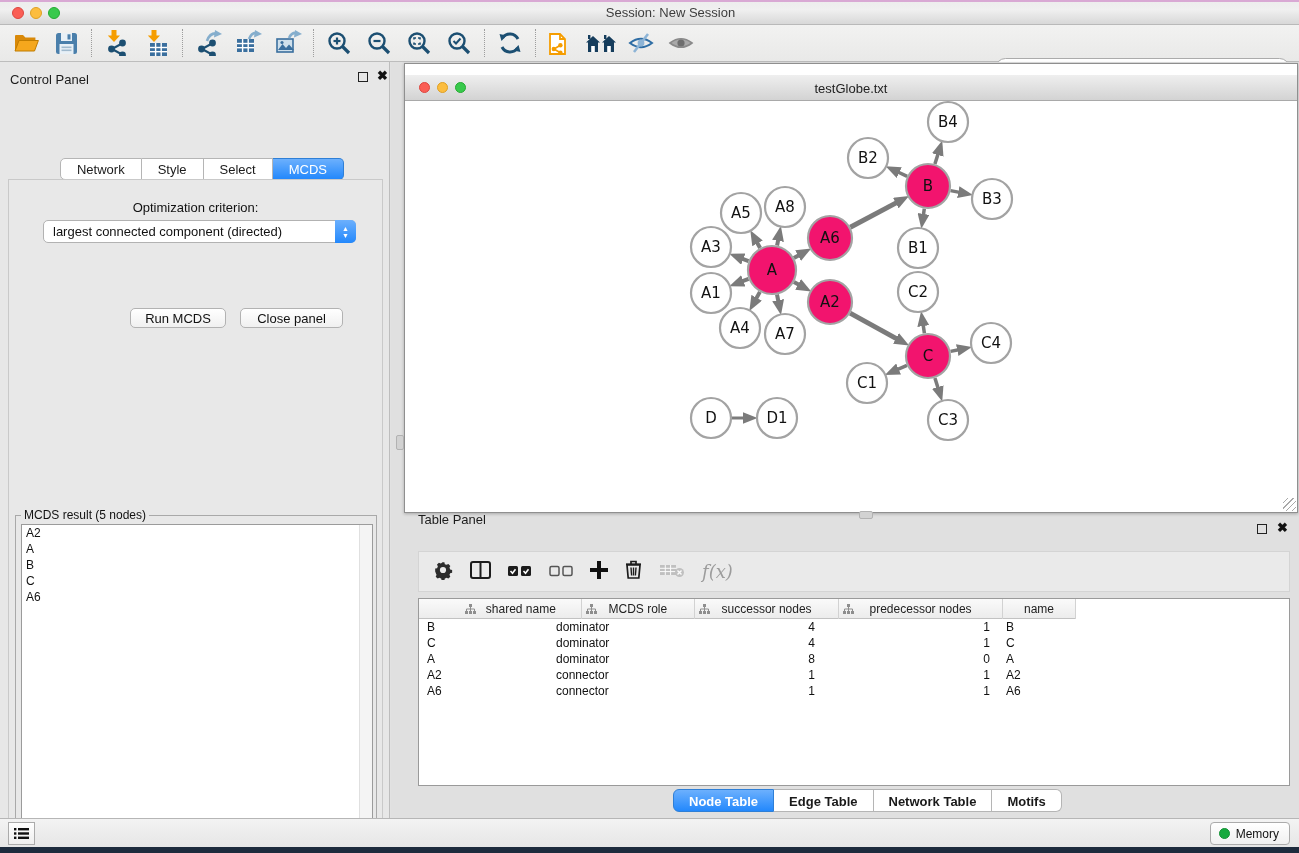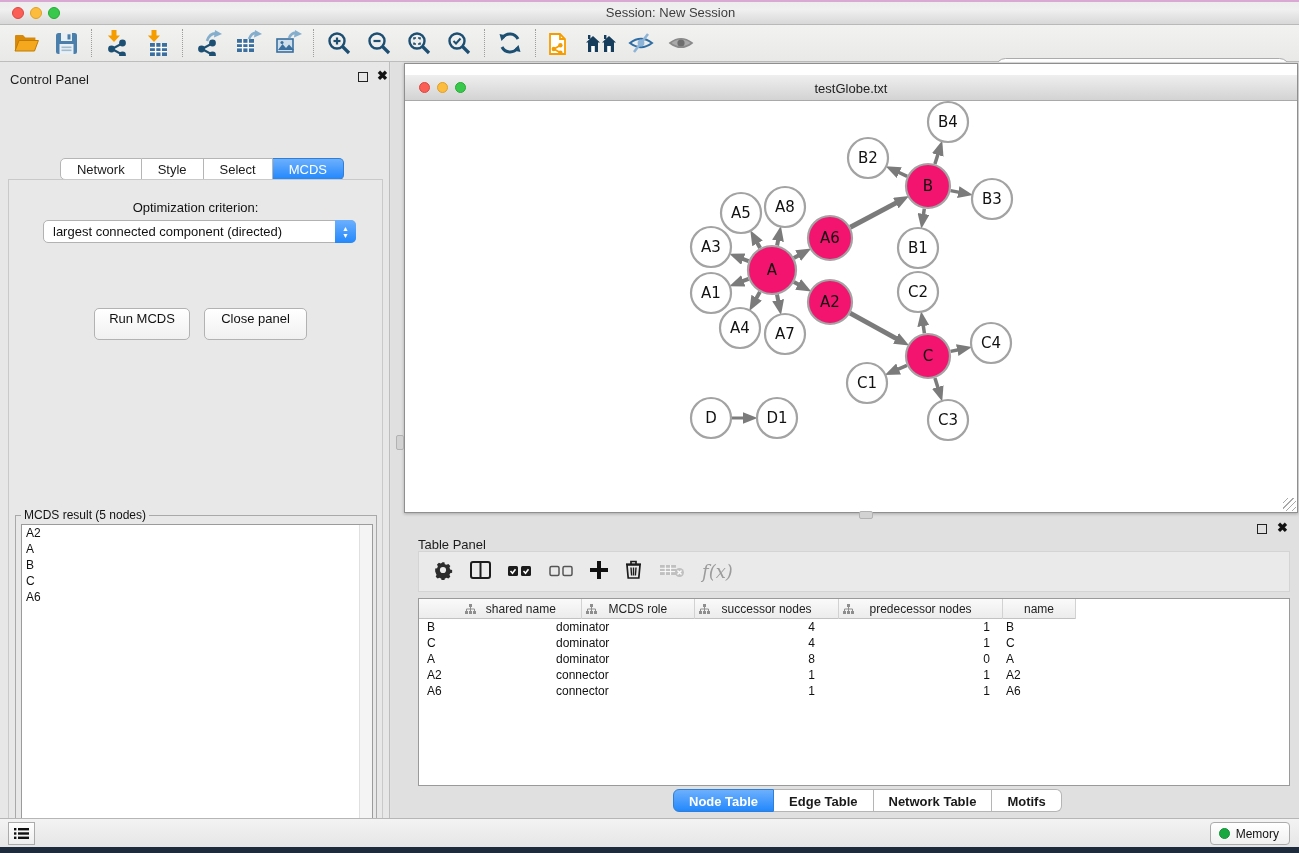--- a/index.html
+++ b/index.html
@@ -38,22 +38,22 @@
   .cptab:last-child { border-radius:0 5px 5px 0; }
   .cptab.active { background:linear-gradient(#6cb0fd,#2388fc); color:#fff; border-color:#2f7fd6; }
   #cp-body { position:absolute; left:8px; top:117px; width:375px; height:688px; border:1px solid #c9c9c9; background:#e8e8e8; }
   #opt-label { position:absolute; left:0; width:100%; top:20px; text-align:center; font-size:13px; color:#111; }
   #criterion { position:absolute; left:34px; top:40px; width:313px; height:23px; background:#fff;
     border:1px solid #b2b2b2; border-radius:5px; display:flex; align-items:center; }
   #criterion .val { flex:1; font-size:13px; color:#111; padding-left:9px; white-space:nowrap; }
   #criterion .step { width:21px; height:23px; margin-right:-1px; border-radius:0 5px 5px 0;
     background:linear-gradient(#6cb0fd,#2388fc); display:flex; flex-direction:column; align-items:center; justify-content:center; }
   #criterion .step span { color:#fff; font-size:7px; line-height:7px; }
-  .macbtn { position:absolute; height:32px; background:linear-gradient(#ffffff,#f0f0f0); border:1px solid #b2b2b2;
-    border-radius:5px; font-size:13px; color:#111; text-align:center; line-height:20px; }
+  .macbtn { position:absolute; height:20px; background:linear-gradient(#ffffff,#f0f0f0); border:1px solid #b2b2b2;
+    border-radius:5px; font-size:13px; color:#111; text-align:center; line-height:20px;margin-left:36px; }
   #mcds-group { position:absolute; left:6px; top:335px; width:362px; height:346px; border:1px solid #a9a9a9; }
   #mcds-group .legend { position:absolute; top:-8px; left:5px; background:#e8e8e8; padding:0 3px; font-size:12px; color:#111; }
   #mcds-list { position:absolute; left:5px; top:8px; width:352px; height:330px; background:#fff; border:1px solid #9b9b9b; overflow:hidden; }
   #mcds-list .sbtrack { position:absolute; right:0; top:0; width:13px; height:100%; background:#f4f4f4; border-left:1px solid #e0e0e0; }
   .mcds-item { font-size:12px; color:#111; padding:1px 0 1px 4px; line-height:14px; }
 
   
   #desktop { position:absolute; left:391px; top:62px; width:908px; height:756px; background:#e0e0e0; }
   #netwin { position:absolute; left:13px; top:1px; width:894px; height:450px; background:#fff;
     border:1px solid #8f8f8f; box-shadow:0 1px 3px rgba(0,0,0,.25); }
@@ -61,21 +61,21 @@
     background:linear-gradient(#efefef,#d3d3d3); border-bottom:1px solid #a9a9a9;margin-top:11px; }
   #netwin-title .title { position:absolute; left:0; right:0; top:6px; text-align:center; font-size:13px; color:#222; }
   #netwin-title .tl { top:7px; width:11px; height:11px; }
   #net-svg { position:absolute; left:0; top:26px; }
   #resize-grip { position:absolute; right:1px; bottom:1px; width:13px; height:13px;
     background:repeating-linear-gradient(135deg, transparent 0 3px, #a9a9a9 3px 4px); }
   .divider-handle-v { position:absolute; left:-9px; top:371px; width:8px; height:15px; background:#d2d2d2; border:1px solid #b2b2b2; border-radius:2px; }
   .divider-handle-h { position:absolute; left:454px; top:447px; width:14px; height:8px; background:#d2d2d2; border:1px solid #b2b2b2; border-radius:2px; }
 
   
-  #tp-title { position:absolute; left:27px; top:475px; font-size:13px; color:#1c1c1c; }
+  #tp-title { position:absolute; left:27px; top:450px; font-size:13px; color:#1c1c1c; }
   #tp-toolbar { position:absolute; left:27px; top:489px; width:872px; height:41px; background:#eaeaea;
     border:1px solid #d4d4d4; display:flex; align-items:center; gap:17px; padding-left:14px; }
   .fx { font-family:"DejaVu Serif",serif; font-style:italic; font-size:18px; color:#9c9c9c; }
   #ntable { position:absolute; left:27px; top:536px; width:872px; height:188px; background:#fff; border:1px solid #9a9a9a; }
   #ntable-head { display:flex; height:20px; border-bottom:1px solid #c2c2c2; width:657px; background:linear-gradient(#fafafa,#ececec);padding-left:42px; }
   .th { position:relative; height:20px; border-right:1px solid #d2d2d2; display:flex; align-items:center; justify-content:center; font-size:12px; color:#222; }
   .th svg { position:absolute; left:4px; top:5px; }
   .tr { display:flex; height:16px; }
   .td { font-size:12px; color:#111; line-height:16px; padding:0 8px; white-space:nowrap; overflow:hidden; }
   .c0 { width:129px; } .c1 { width:121px; } .c2 { width:154px; } .c3 { width:175px; } .c4 { width:78px; }

